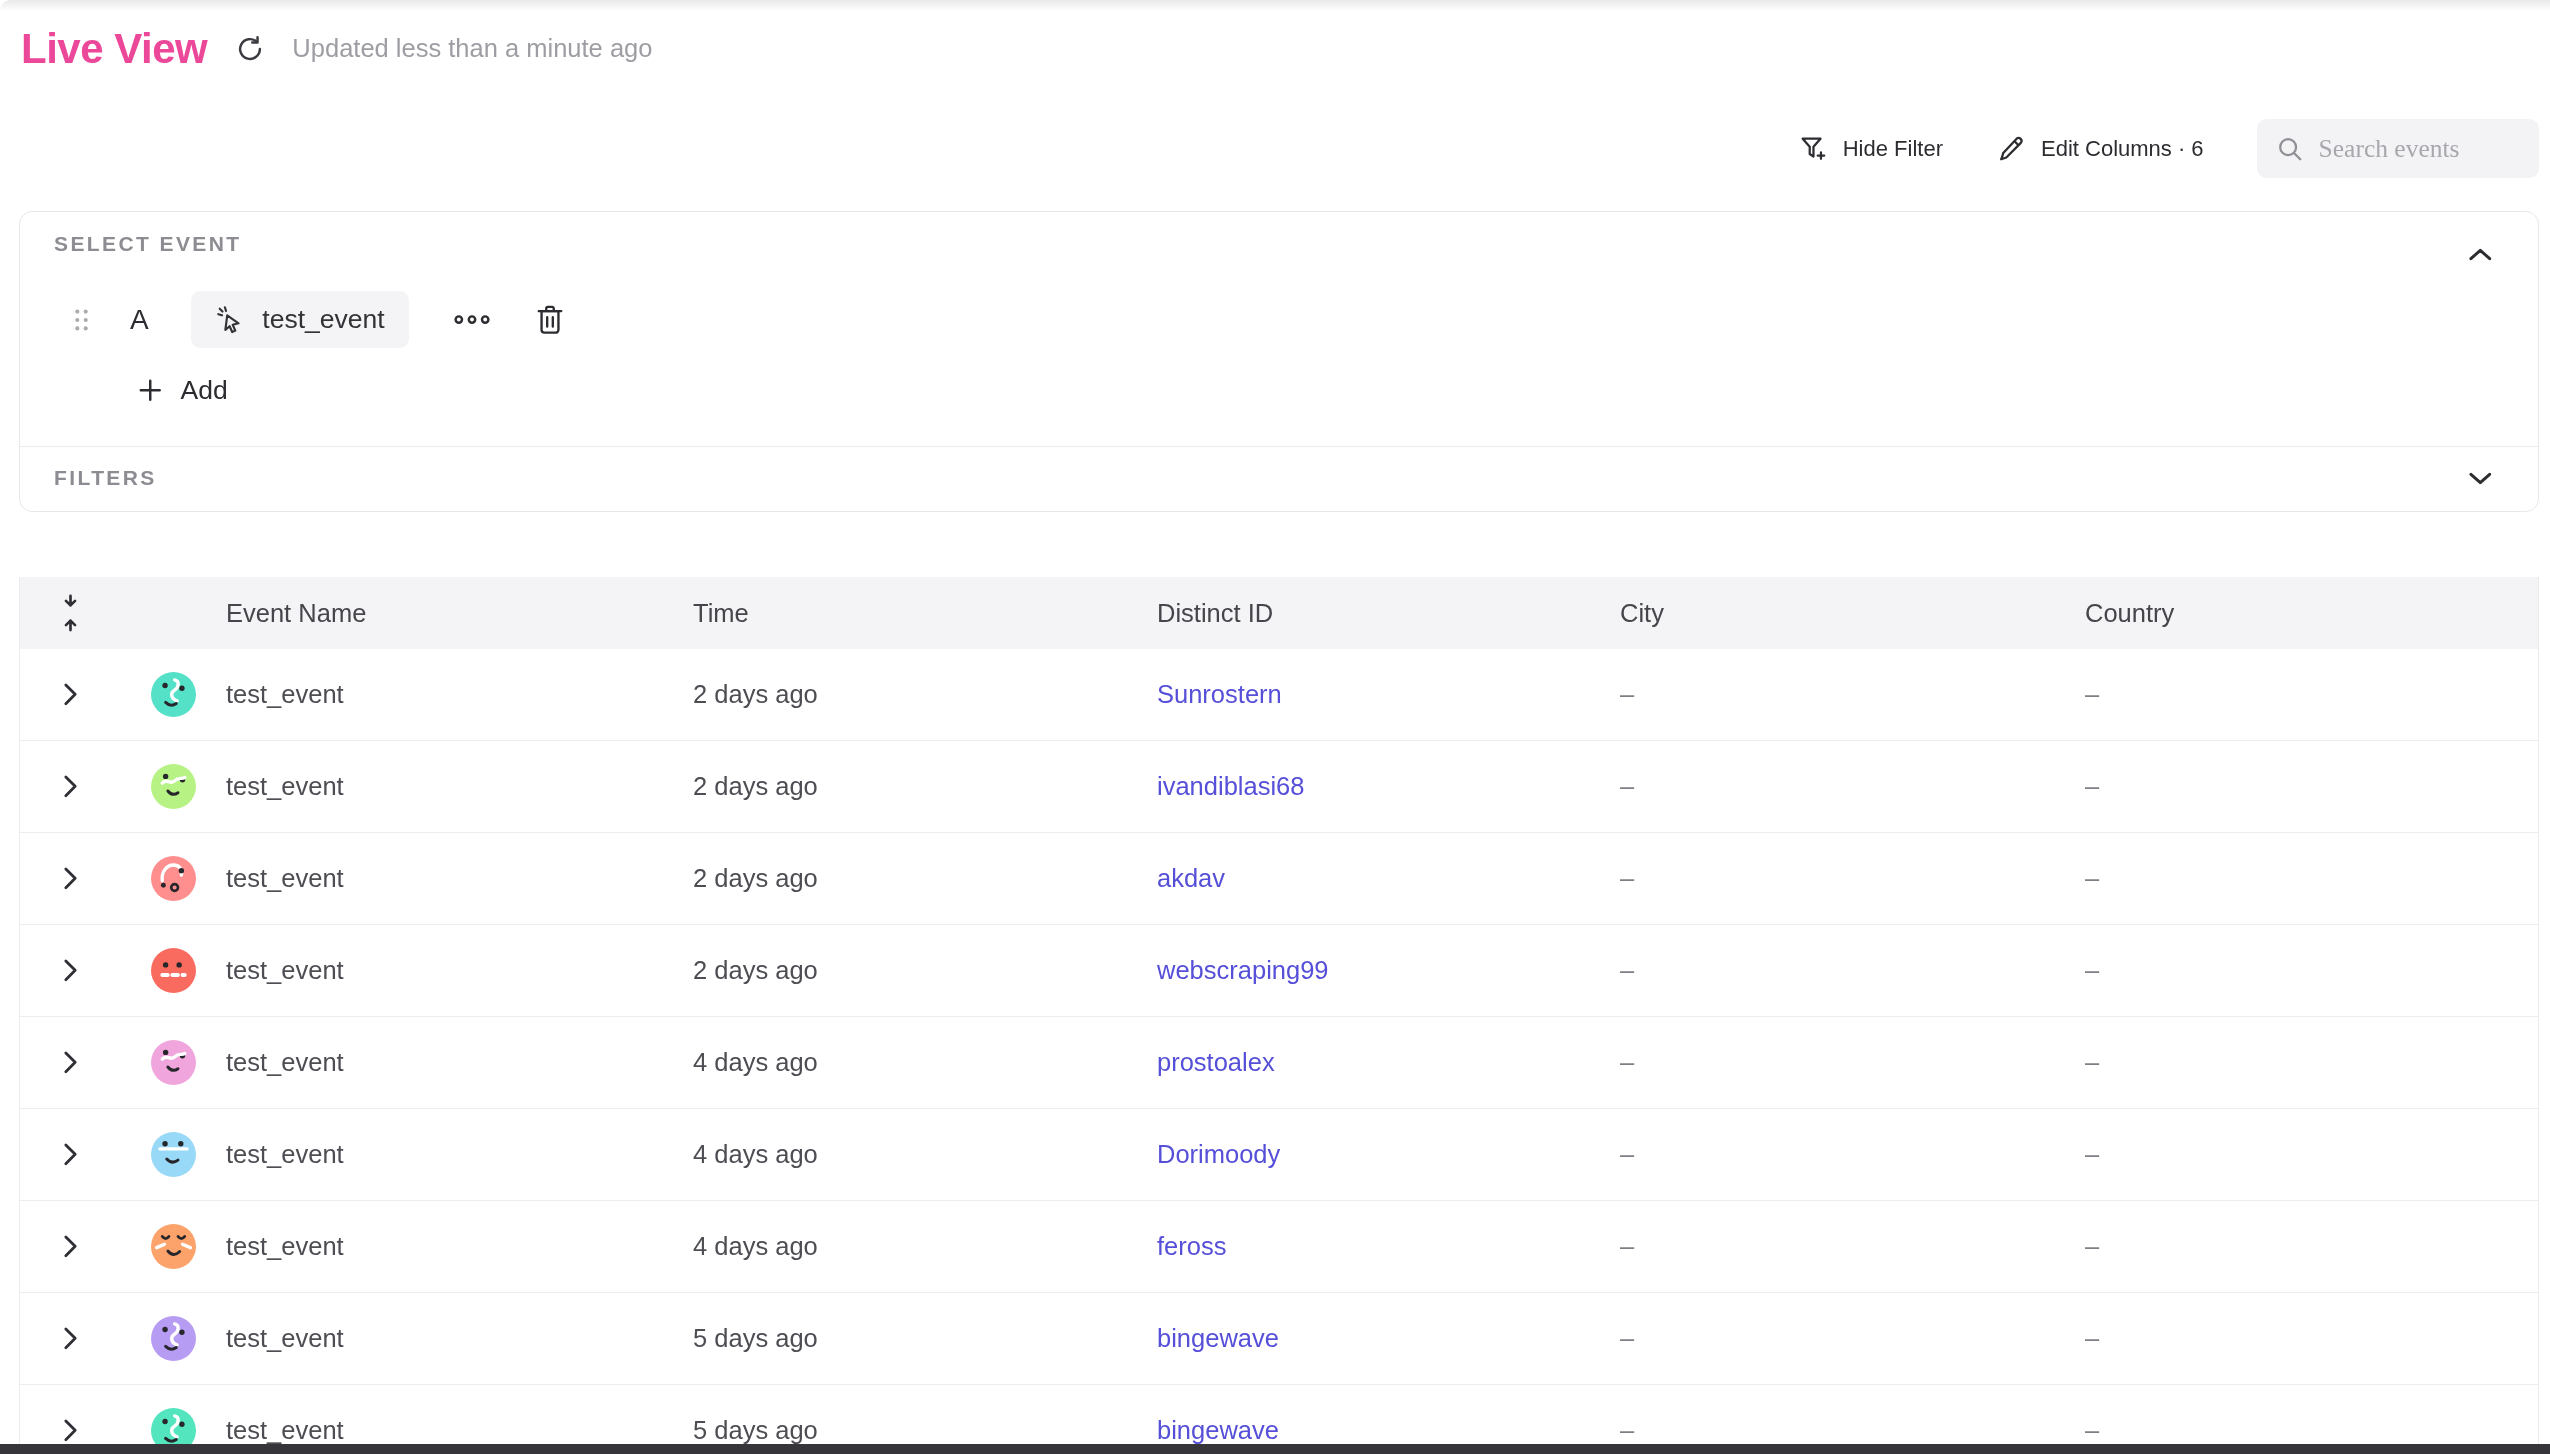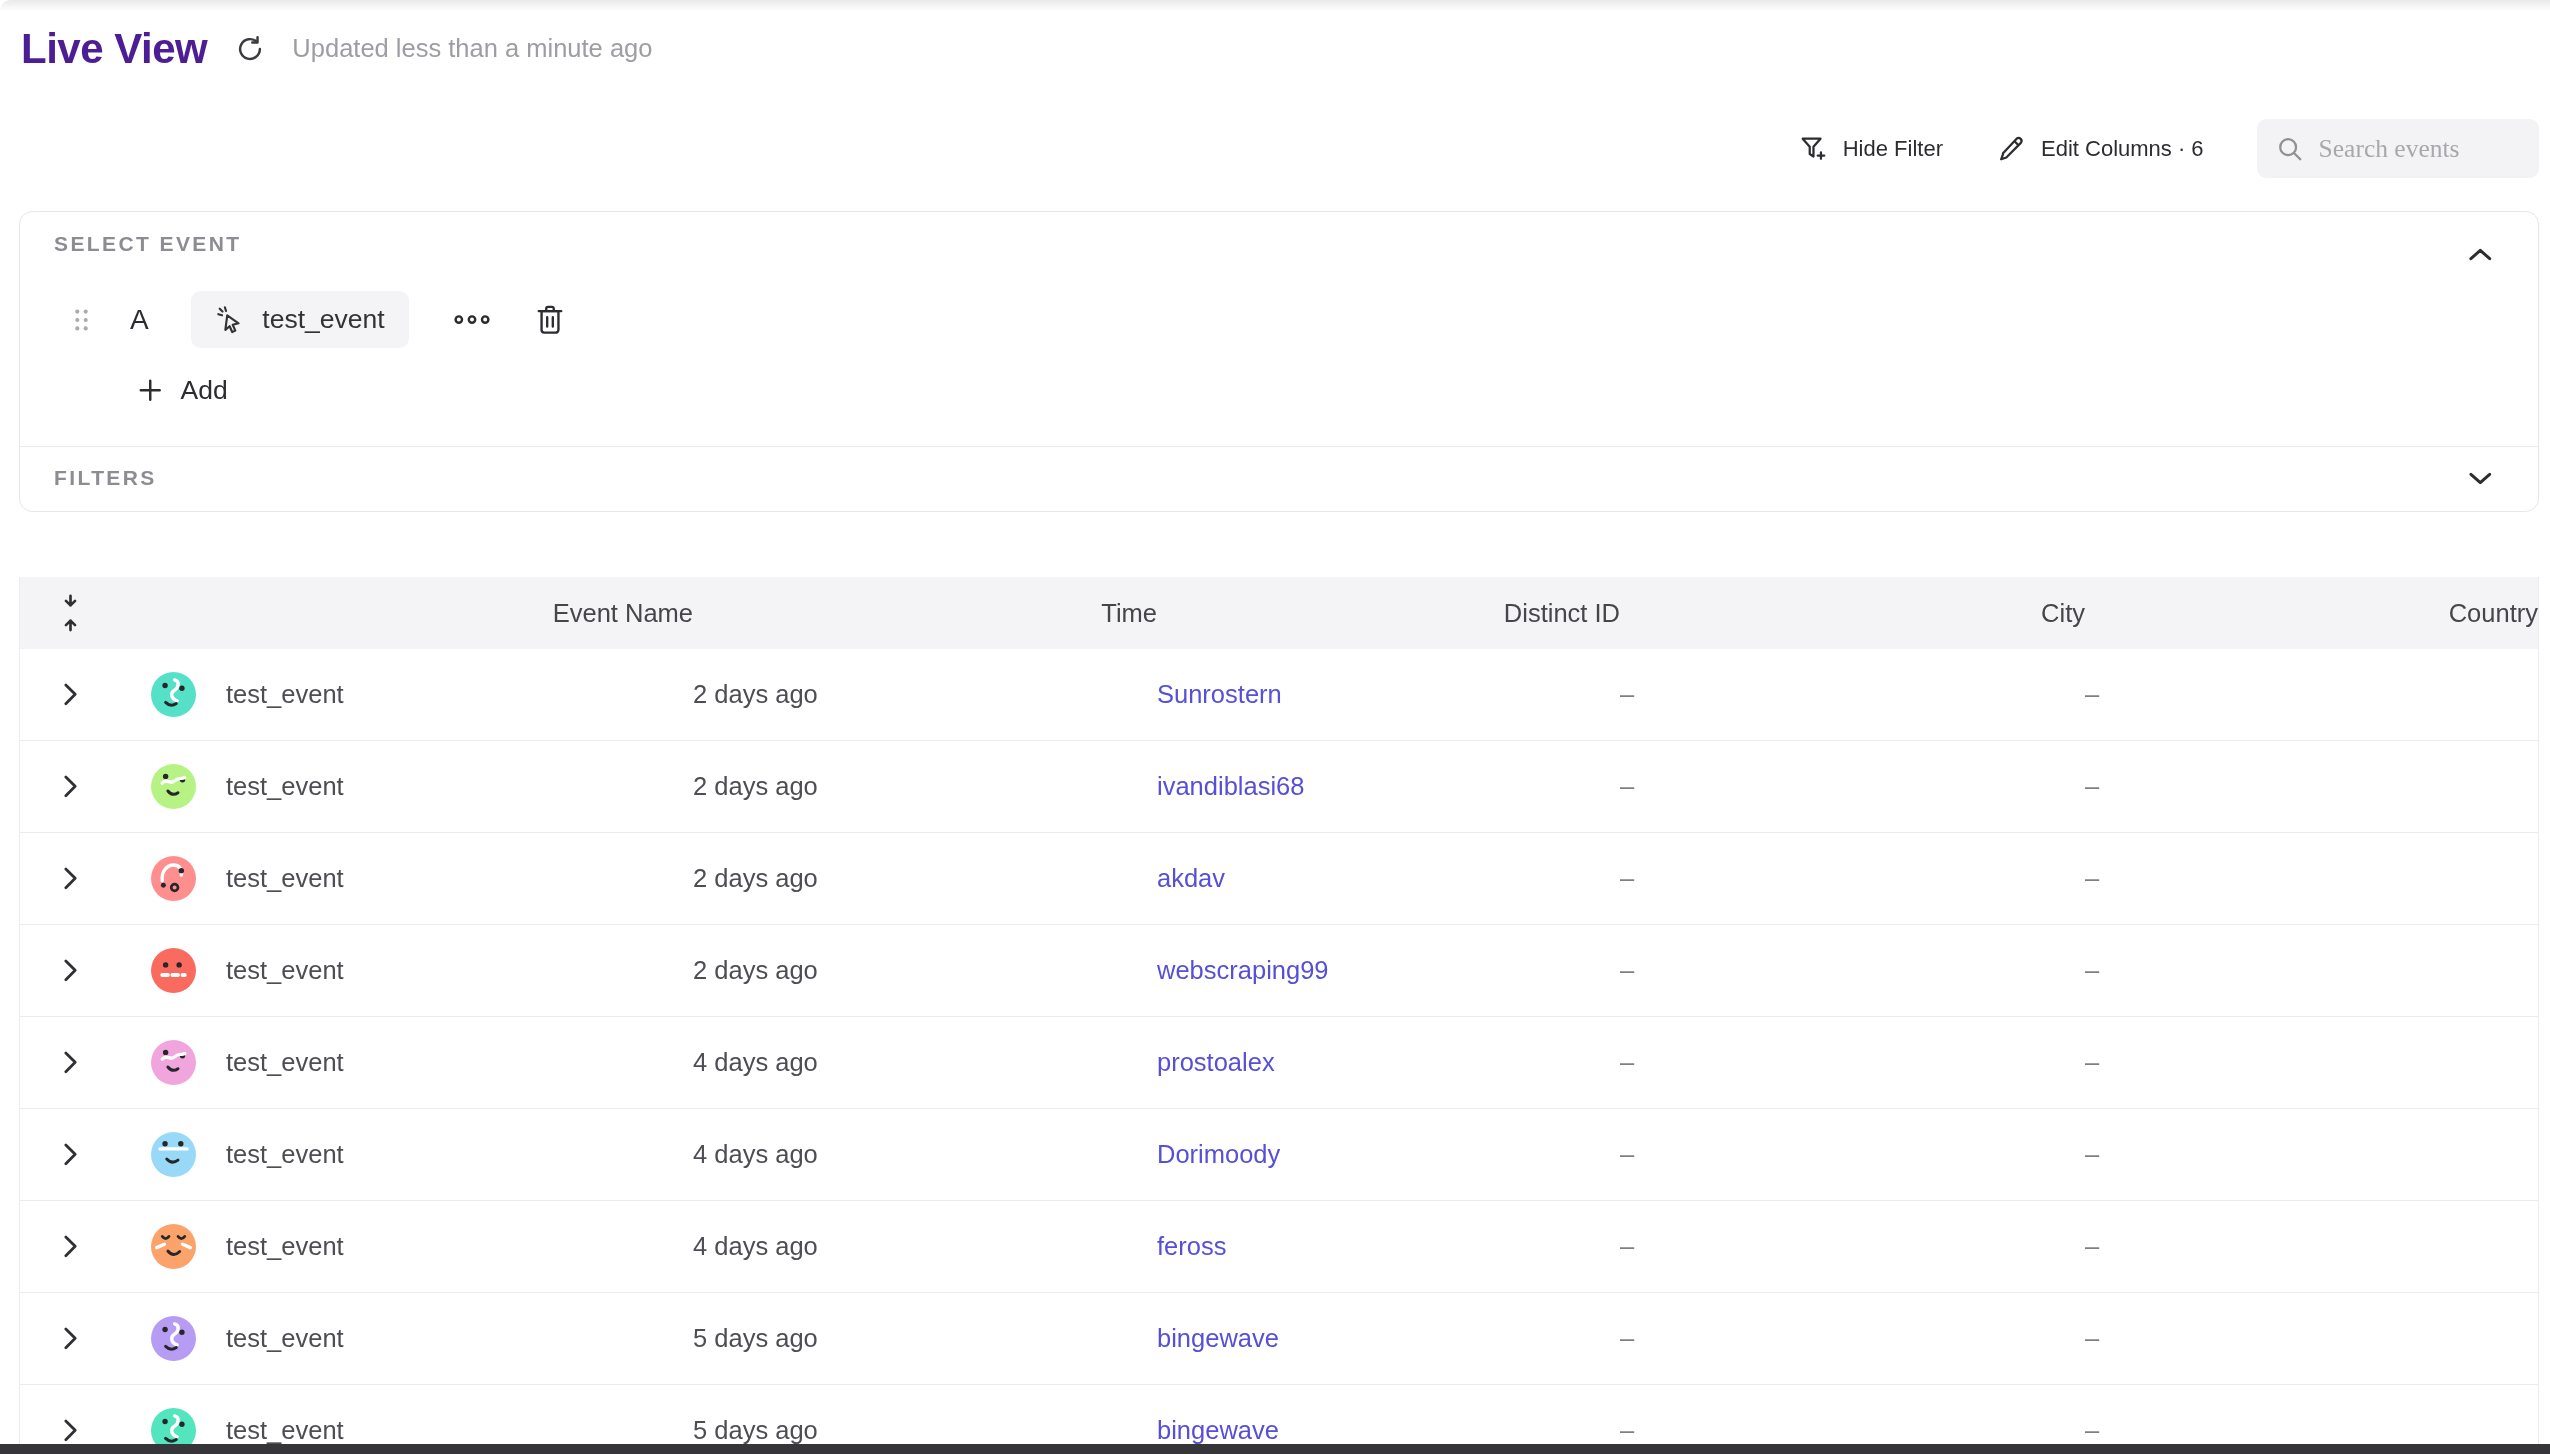--- a/index.html
+++ b/index.html
@@ -5,21 +5,21 @@
   * { margin:0; padding:0; box-sizing:border-box; }
   html,body { width:2550px; height:1455px; overflow:hidden; background:#fff;
     font-family:"Liberation Sans", sans-serif; color:#2d2d32; }
   :root { --link:#564fd8; }
 
   .top-fade { position:absolute; left:0; top:0; width:2550px; height:11.4px;
     background:linear-gradient(180deg,#e9e9eb,#ffffff); border-top-left-radius:17px; }
 
   
   .page-header { position:absolute; left:21px; top:24.6px; display:flex; align-items:center; gap:24.6px; }
-  .page-title { font-size:42px; font-weight:700; letter-spacing:-0.5px; color:#4c1d95; }
+  .page-title { font-size:42px; font-weight:700; letter-spacing:-0.5px; color:#ec4899; }
   .refresh-btn { width:36px; height:36px; display:flex; align-items:center; justify-content:center; cursor:pointer; color:#3a3a40; }
   .updated-text { font-size:25.5px; color:#9d9da3; }
 
   
   .toolbar { position:absolute; top:119px; right:11.4px; display:flex; align-items:center; gap:53px; height:59px; }
   .tool-btn { display:flex; align-items:center; gap:15px; font-size:22px; font-weight:500; color:#2c2c31; cursor:pointer; }
   .tool-btn svg { color:#2c2c31; }
   .search-box { display:flex; align-items:center; gap:15px; width:282px; height:59px;
     background:#f3f3f5; border-radius:9.5px; padding:0 19px; }
   .search-box input { border:none; outline:none; background:transparent; font-size:25.5px; width:189px;
@@ -46,21 +46,21 @@
     font-size:26.5px; font-weight:500; color:#2c2c31; cursor:pointer; }
   .panel-bottom { position:relative; height:64px; }
   .filters-label { position:absolute; left:34px; top:19px; }
   .chev-bottom { top:15px; }
 
   
   .events-table { position:absolute; left:19px; top:577px; width:2520px; height:868px;
     border-left:0.9px solid #ececee; border-right:0.9px solid #ececee; overflow:hidden; }
   .tgrid { display:grid; grid-template-columns:100px 106px 467px 464px 463px 465px 1fr; align-items:center; }
   .thead { height:72px; background:#f4f4f6; color:#45454b; font-size:25.5px; font-weight:500; }
-  .th { text-align:right; }
+  .th { text-align:left; }
   .collapse-all { justify-self:center; display:flex; align-items:center; justify-content:center;
     width:42px; height:42px; color:#2f2f35; cursor:pointer; }
   .trow { height:92px; border-bottom:0.9px solid #ececee; font-size:25.5px; color:#4d4d53; background:#fff; }
   .expander { justify-self:center; width:38px; height:38px; display:flex; align-items:center;
     justify-content:center; color:#2f2f35; cursor:pointer; }
   .avatar { justify-self:center; width:45px; height:45px; border-radius:50%; overflow:hidden; }
   .avatar svg { width:45px; height:45px; display:block; }
   .id-link { color:var(--link); cursor:pointer; text-decoration:none; }
   .dash-cell { color:#7e7e85; }
 

